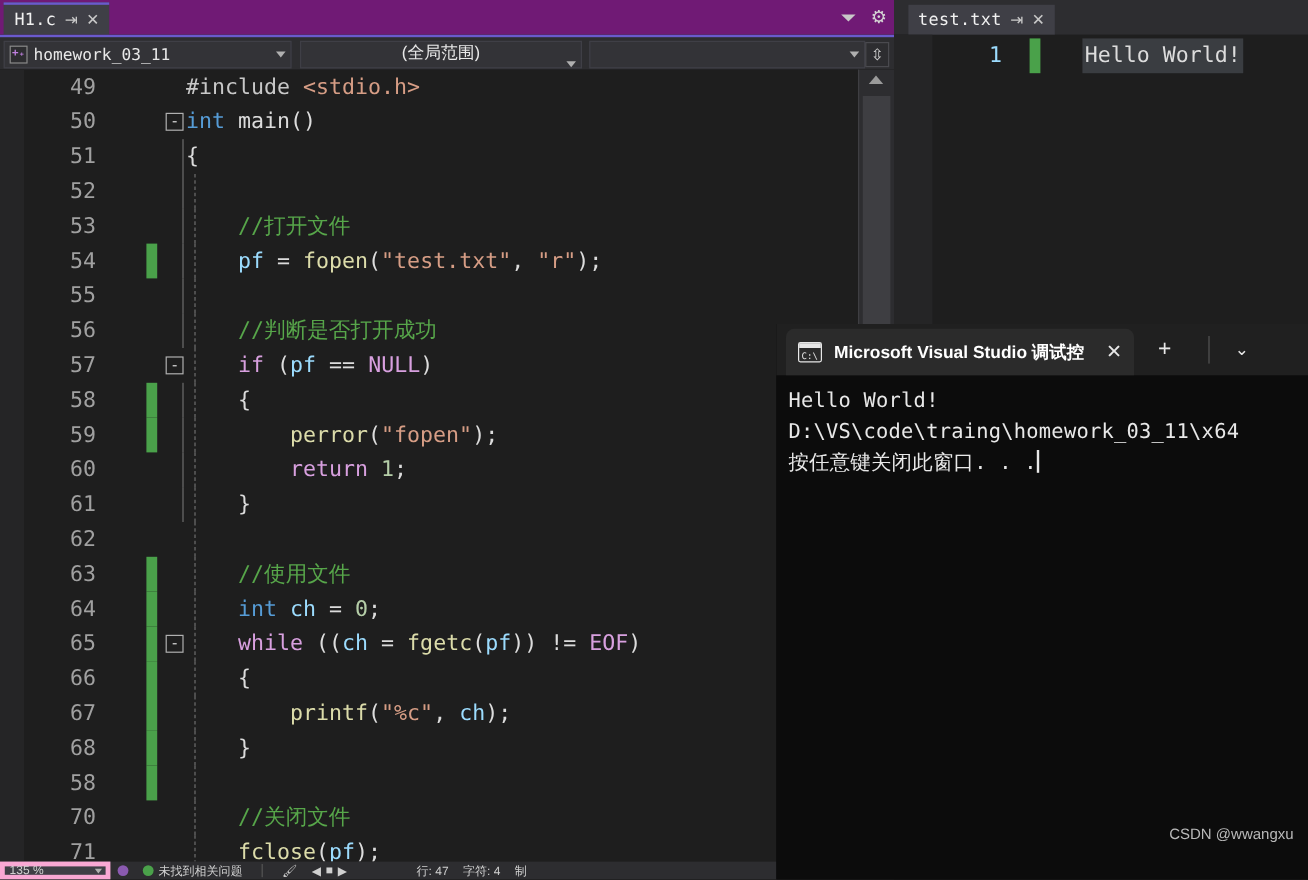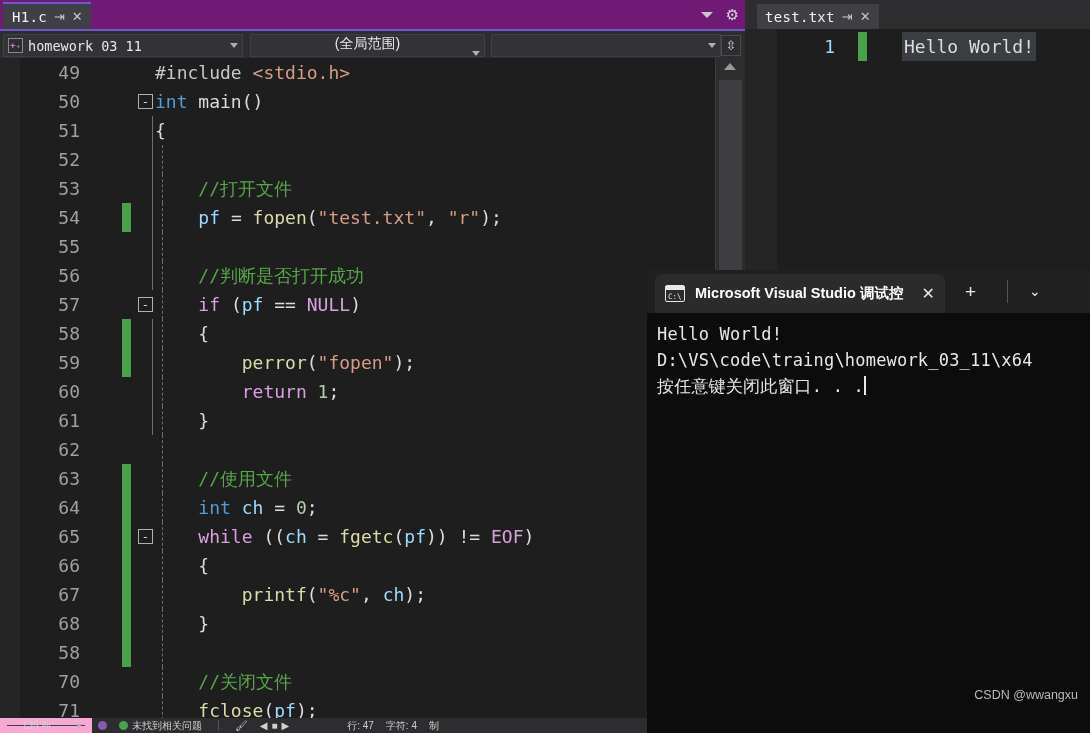--- a/index.html
+++ b/index.html
@@ -79,21 +79,21 @@
   .t-com     { color: #57a64a; }
   .t-mac     { color: #c8c8c8; }
 
   
   .vscroll { position: absolute; right: 0; top: 58px; width: 30px; height: 660px; background: #2d2d30; border-left: 1px solid #3e3e42; }
   .vscroll-up { position: absolute; left: 8px; top: 5px; width: 0; height: 0; border-left: 6px solid transparent; border-right: 6px solid transparent; border-bottom: 7px solid #9a9a9a; }
   .vscroll-thumb { position: absolute; left: 3px; top: 22px; width: 23px; height: 285px; background: #3e3e42; }
 
   
   .statusbar { position: absolute; left: 0; bottom: 0; width: 745px; height: 15px; background: #2d2d30; display: flex; align-items: center; }
-  .sb-zoom { width: 92px; height: 15px; background: #3f3f46; border: 7px solid #f9a8d4; color: #d0d0d0; font-size: 10px; padding-left: 15px; line-height: 13px; display: flex; align-items: center; }
+  .sb-zoom { width: 92px; height: 15px; background: #3f3f46; border: 4px solid #f9a8d4; color: #d0d0d0; font-size: 10px; padding-left: 4px; line-height: 13px; display: flex; align-items: center; }
   .sb-zoom .zc { margin-left: auto; margin-right: 3px; width: 0; height: 0; border-left: 3px solid transparent; border-right: 3px solid transparent; border-top: 4px solid #b0b0b0; }
   .sb-item { color: #d0d0d0; font-size: 10px; display: flex; align-items: center; gap: 4px; padding: 0 6px; white-space: nowrap; }
   .dot-ok { width: 9px; height: 9px; border-radius: 50%; background: #4aa14a; }
   .dot-pur { width: 9px; height: 9px; border-radius: 50%; background: #8a5ab0; }
   .sb-sep { width: 1px; height: 11px; background: #555; }
 
   
   .txt-pane { position: absolute; left: 745px; top: 0; width: 345px; height: 733px; background: #1e1e1e; }
   .txt-tabstrip { position: absolute; left: 0; top: 0; width: 345px; height: 29px; background: #2d2d30; }
   .txt-tab { position: absolute; left: 12px; top: 4px; height: 25px; display: flex; align-items: center; gap: 7px; padding: 0 8px; background: #3f3f46; }

